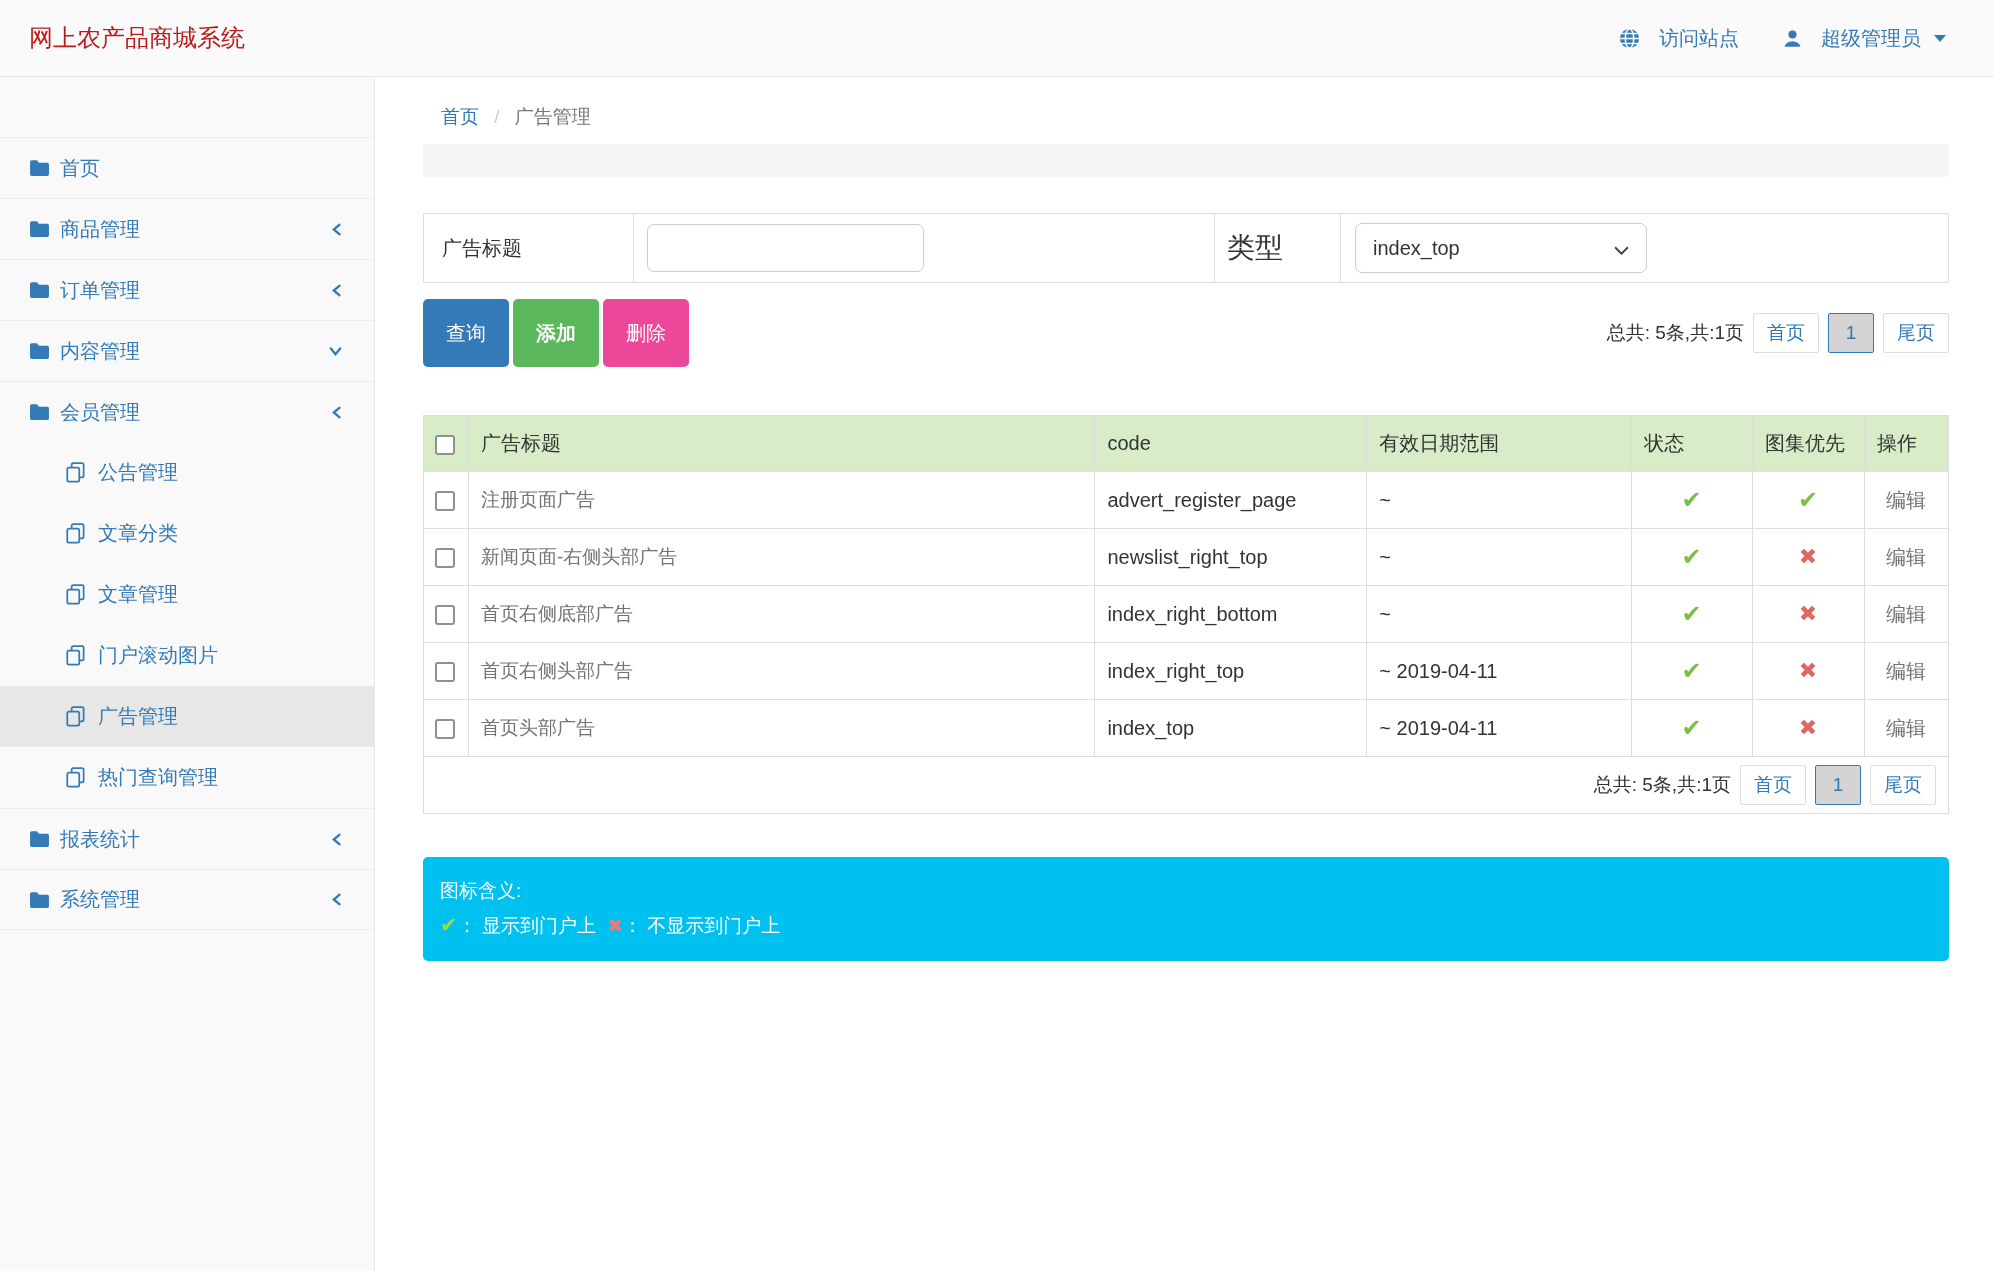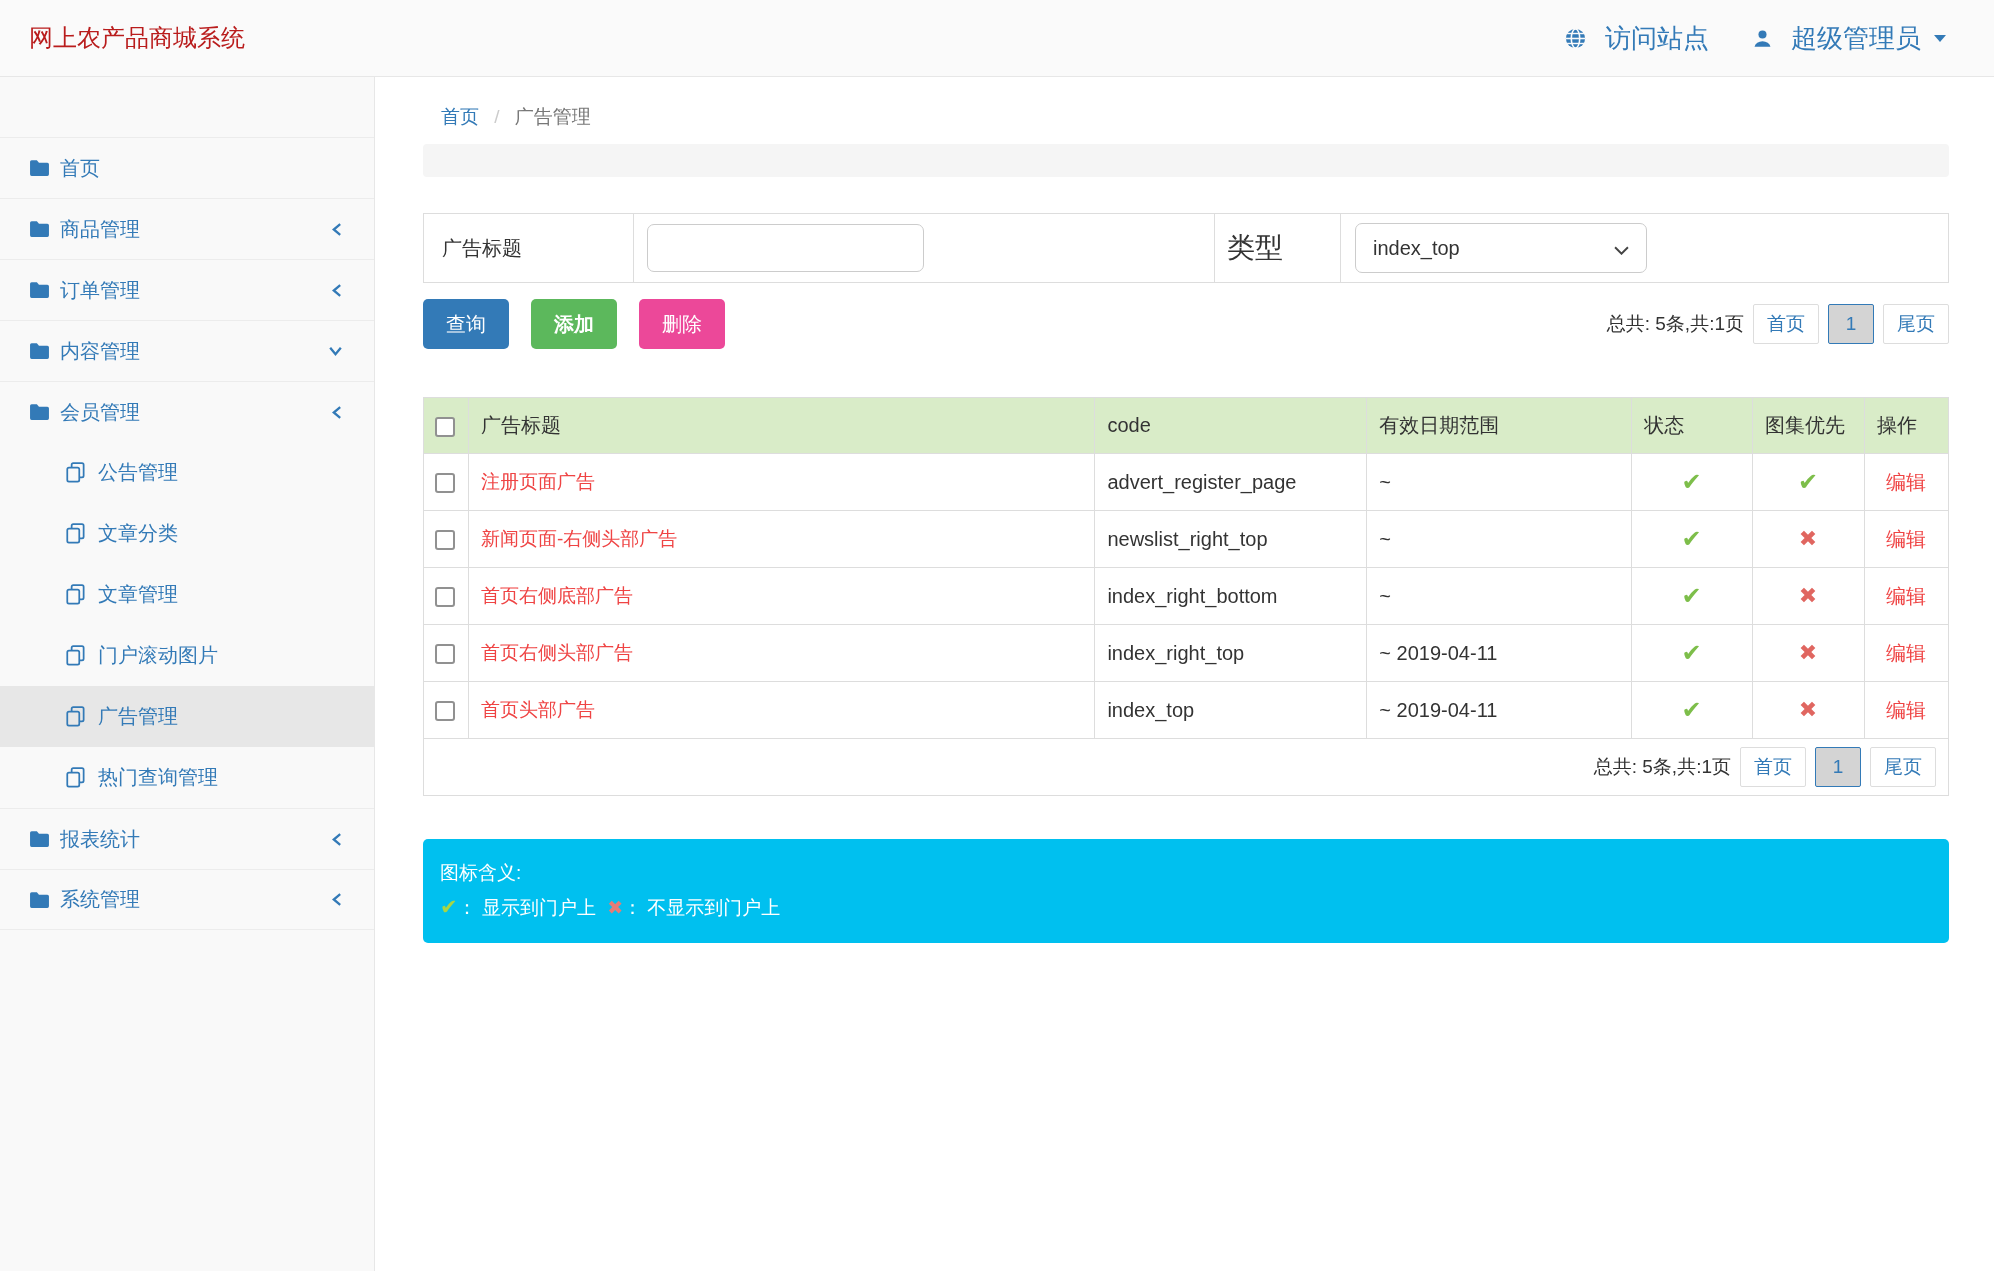--- a/index.html
+++ b/index.html
@@ -12,21 +12,21 @@
   a { text-decoration:none; }
 
   
   .topbar {
     height:77px; background:#fafafa; border-bottom:1px solid #e7e7e7;
     display:flex; align-items:center; justify-content:space-between;
     padding:0 48px 0 29px;
   }
   .brand { font-size:24px; color:#b91c1c; }
   .top-links { display:flex; align-items:center; gap:44px; }
-  .top-link { display:flex; align-items:center; gap:9px; color:#337ab7; font-size:26px; cursor:pointer; }
+  .top-link { display:flex; align-items:center; gap:9px; color:#337ab7; font-size:20px; cursor:pointer; }
   .caret { width:0; height:0; border-left:6px solid transparent; border-right:6px solid transparent; border-top:7px solid #337ab7; margin-left:4px; }
 
   
   .layout { display:flex; height:1194px; }
   .sidebar {
     width:375px; background:#f9f9f9; border-right:1px solid #e7e7e7;
     padding-top:60px; flex-shrink:0;
   }
   .nav-item {
     height:61px; display:flex; align-items:center; position:relative;
@@ -65,22 +65,22 @@
   }
   .select {
     width:292px; height:50px; border:1px solid #ccc; border-radius:7px;
     display:flex; align-items:center; justify-content:space-between;
     padding:0 17px; font-size:20px; color:#333; background:#fff; cursor:pointer;
   }
 
   
   .actions { margin-top:16px; display:flex; align-items:center; }
   .btn {
-    height:50px; padding:0 23px; border:none; border-radius:5px;
-    color:#fff; font-size:20px; margin-right:22px; cursor:pointer;
+    height:68px; padding:0 23px; border:none; border-radius:5px;
+    color:#fff; font-size:20px; margin-right:4px; cursor:pointer;
     font-family:"Liberation Sans","DejaVu Sans",sans-serif;
   }
   .btn-search { background:#337ab7; }
   .btn-add { background:#5cb85c;font-weight:bold; }
   .btn-del { background:#ec4899; }
 
   .pager { margin-left:auto; display:flex; align-items:center; font-size:19px; color:#333; }
   .pg-btn {
     border:1px solid #ddd; background:#fff; color:#337ab7; height:40px;
     min-width:66px; padding:0 12px; display:flex; align-items:center; justify-content:center;
@@ -90,21 +90,21 @@
 
   
   table.grid { margin-top:48px; width:1526px; border-collapse:collapse; font-size:20px; border:1px solid #ddd; }
   .grid th, .grid td { border:1px solid #ddd; }
   .grid thead th {
     background:#d9ecc8; font-weight:normal; text-align:left;
     height:56px; padding-left:12px; color:#333;
   }
   .grid td { height:57px; padding-left:12px; }
   .grid th.c, .grid td.c { text-align:center; padding-left:0; }
-  .grid a { color:#ef4444; }
+  .grid a { color:#737373; }
   .grid td.cell-title a { font-size:19px; }
   .cbx {
     appearance:none; -webkit-appearance:none; width:20px; height:20px;
     border:2px solid #919191; border-radius:3px; background:#fff; cursor:pointer;
     vertical-align:middle; margin:0;
   }
   .flag-true { color:#7dbe4a; font-size:24px; }
   .flag-false { color:#e06660; font-size:22px; font-weight:bold; }
   .foot-cell { padding:0 12px 0 0 !important; height:58px; }
   .foot-cell .pager { justify-content:flex-end; }

